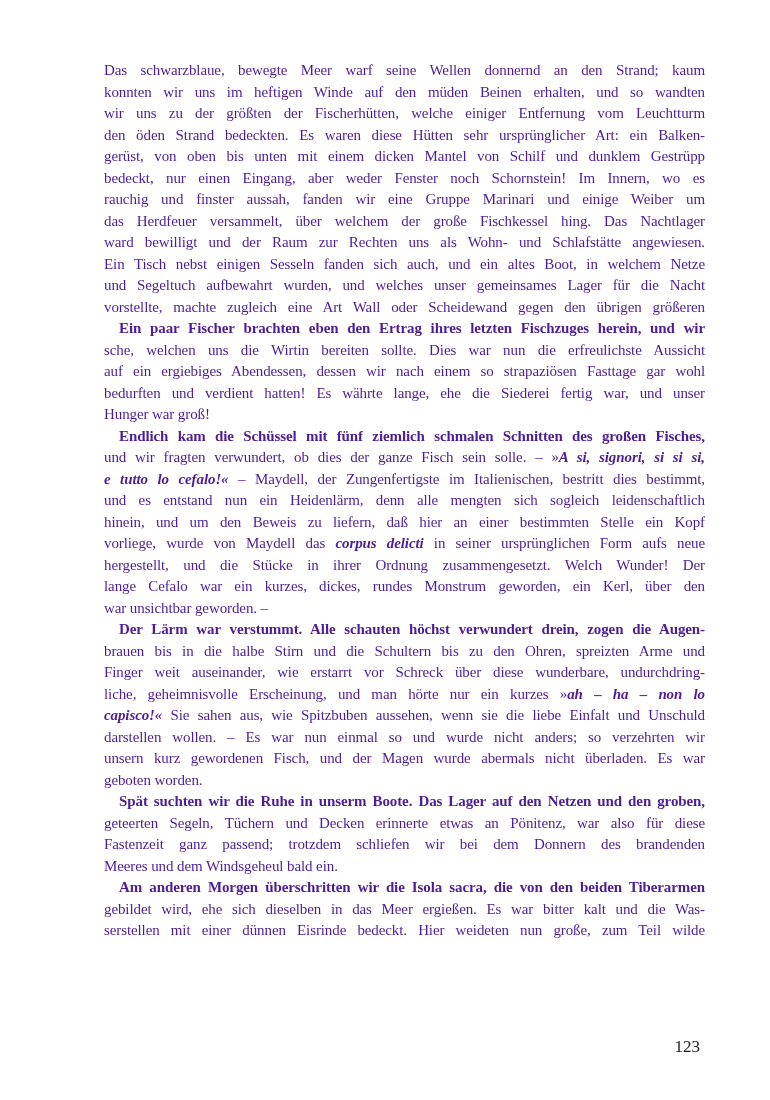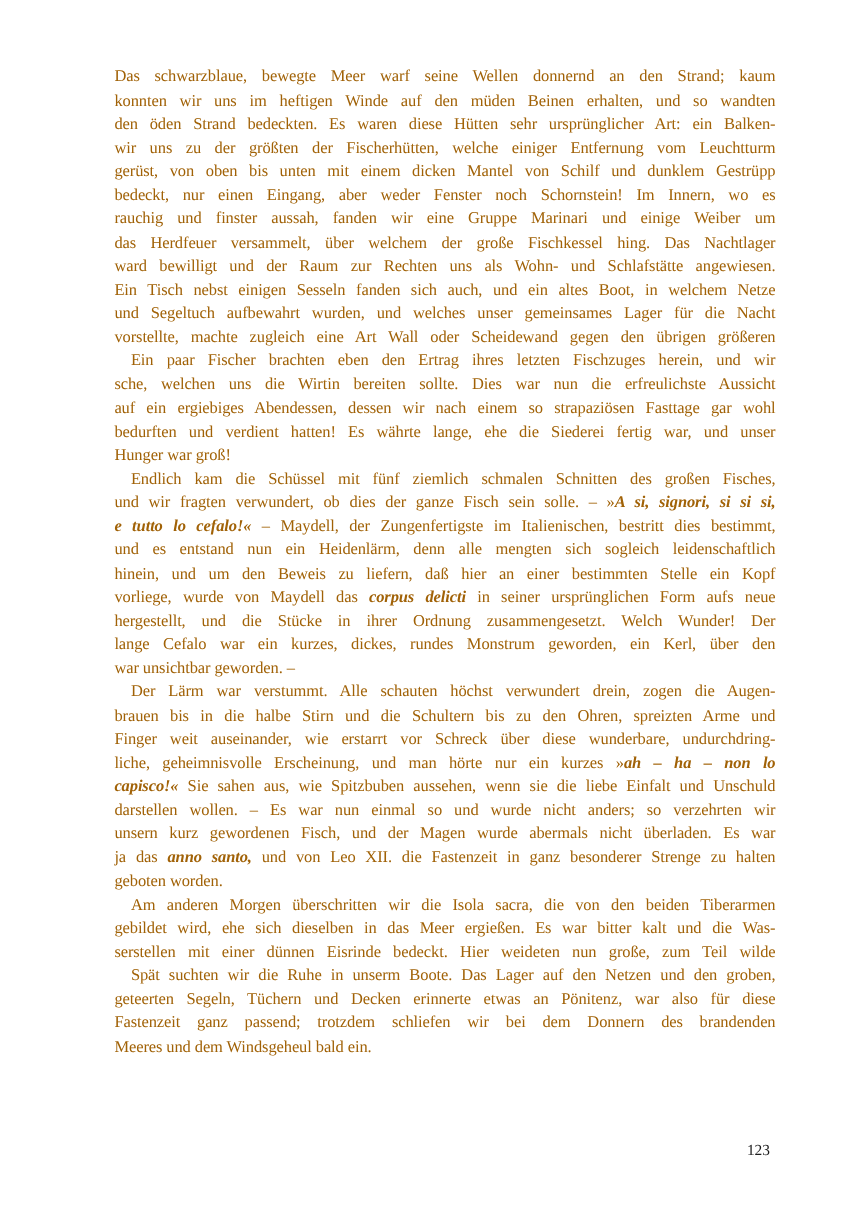--- a/index.html
+++ b/index.html
@@ -16,67 +16,68 @@
   .page {
     position: absolute;
     inset: 0;
     background: #ffffff;
   }
   .text-block {
     position: absolute;
     left: 104px;
     top: 60px;
     width: 601px;
-    color: #a16207;
+    color: #4c1d95;
     font-family: "Liberation Serif", serif;
     font-size: 15px;
     line-height: 21.5px;
     letter-spacing: -0.1px;
   }
   .paragraph {
     margin: 0;
     padding: 0;
   }
   .line {
     white-space: normal;
     text-align: left;
   }
   .line.just {
     text-align: justify;
     text-align-last: justify;
   }
   .line.indent {
     text-indent: 15px;
+    font-weight: bold;
   }
   .it {
     font-style: italic;
     font-weight: bold;
   }
   .page-number {
     position: absolute;
     left: 104px;
     top: 1039px;
     width: 596px;
     text-align: right;
     color: #1c1c1c;
     font-family: "Liberation Serif", serif;
-    font-size: 14px;
+    font-size: 17px;
     line-height: 16px;
   }
 </style>
 </head>
 <body>
 
 <div class="page">
   <div class="text-block">
       <div class="paragraph">
         <div class="line just"><span>Das schwarzblaue, bewegte Meer warf seine Wellen donnernd an den Strand; kaum</span></div>
         <div class="line just"><span>konnten wir uns im heftigen Winde auf den müden Beinen erhalten, und so wandten</span></div>
+        <div class="line just"><span>wir uns zu der größten der Fischerhütten, welche einiger Entfernung vom Leuchtturm</span></div>
         <div class="line just"><span>den öden Strand bedeckten. Es waren diese Hütten sehr ursprünglicher Art: ein Balken-</span></div>
-        <div class="line just"><span>wir uns zu der größten der Fischerhütten, welche einiger Entfernung vom Leuchtturm</span></div>
         <div class="line just"><span>gerüst, von oben bis unten mit einem dicken Mantel von Schilf und dunklem Gestrüpp</span></div>
         <div class="line just"><span>bedeckt, nur einen Eingang, aber weder Fenster noch Schornstein! Im Innern, wo es</span></div>
         <div class="line just"><span>rauchig und finster aussah, fanden wir eine Gruppe Marinari und einige Weiber um</span></div>
         <div class="line just"><span>das Herdfeuer versammelt, über welchem der große Fischkessel hing. Das Nachtlager</span></div>
         <div class="line just"><span>ward bewilligt und der Raum zur Rechten uns als Wohn- und Schlafstätte angewiesen.</span></div>
         <div class="line just"><span>Ein Tisch nebst einigen Sesseln fanden sich auch, und ein altes Boot, in welchem Netze</span></div>
         <div class="line just"><span>und Segeltuch aufbewahrt wurden, und welches unser gemeinsames Lager für die Nacht</span></div>
         <div class="line just"><span>vorstellte, machte zugleich eine Art Wall oder Scheidewand gegen den übrigen größeren</span></div>
       </div>
       <div class="paragraph">
@@ -98,29 +99,28 @@
         <div class="line"><span>war unsichtbar geworden. –</span></div>
       </div>
       <div class="paragraph">
         <div class="line just indent"><span>Der Lärm war verstummt. Alle schauten höchst verwundert drein, zogen die Augen-</span></div>
         <div class="line just"><span>brauen bis in die halbe Stirn und die Schultern bis zu den Ohren, spreizten Arme und</span></div>
         <div class="line just"><span>Finger weit auseinander, wie erstarrt vor Schreck über diese wunderbare, undurchdring-</span></div>
         <div class="line just"><span>liche, geheimnisvolle Erscheinung, und man hörte nur ein kurzes »</span><span class="it">ah – ha – non lo</span></div>
         <div class="line just"><span class="it">capisco!«</span><span> Sie sahen aus, wie Spitzbuben aussehen, wenn sie die liebe Einfalt und Unschuld</span></div>
         <div class="line just"><span>darstellen wollen. – Es war nun einmal so und wurde nicht anders; so verzehrten wir</span></div>
         <div class="line just"><span>unsern kurz gewordenen Fisch, und der Magen wurde abermals nicht überladen. Es war</span></div>
-        <div class="line just"><span>ja das </span><span class="it">anno santo,</span><span> und von Leo XII. die Fastenzeit in ganz besonderer Strenge zu halten</span></div>
         <div class="line"><span>geboten worden.</span></div>
-      </div>
-      <div class="paragraph">
-        <div class="line just indent"><span>Am anderen Morgen überschritten wir die Isola sacra, die von den beiden Tiberarmen</span></div>
-        <div class="line just"><span>gebildet wird, ehe sich dieselben in das Meer ergießen. Es war bitter kalt und die Was-</span></div>
-        <div class="line just"><span>serstellen mit einer dünnen Eisrinde bedeckt. Hier weideten nun große, zum Teil wilde</span></div>
       </div>
       <div class="paragraph">
         <div class="line just indent"><span>Spät suchten wir die Ruhe in unserm Boote. Das Lager auf den Netzen und den groben,</span></div>
         <div class="line just"><span>geteerten Segeln, Tüchern und Decken erinnerte etwas an Pönitenz, war also für diese</span></div>
         <div class="line just"><span>Fastenzeit ganz passend; trotzdem schliefen wir bei dem Donnern des brandenden</span></div>
         <div class="line"><span>Meeres und dem Windsgeheul bald ein.</span></div>
       </div>
+      <div class="paragraph">
+        <div class="line just indent"><span>Am anderen Morgen überschritten wir die Isola sacra, die von den beiden Tiberarmen</span></div>
+        <div class="line just"><span>gebildet wird, ehe sich dieselben in das Meer ergießen. Es war bitter kalt und die Was-</span></div>
+        <div class="line just"><span>serstellen mit einer dünnen Eisrinde bedeckt. Hier weideten nun große, zum Teil wilde</span></div>
+      </div>
     </div>
   <div class="page-number">123</div>
 </div>
 
 </body></html>

